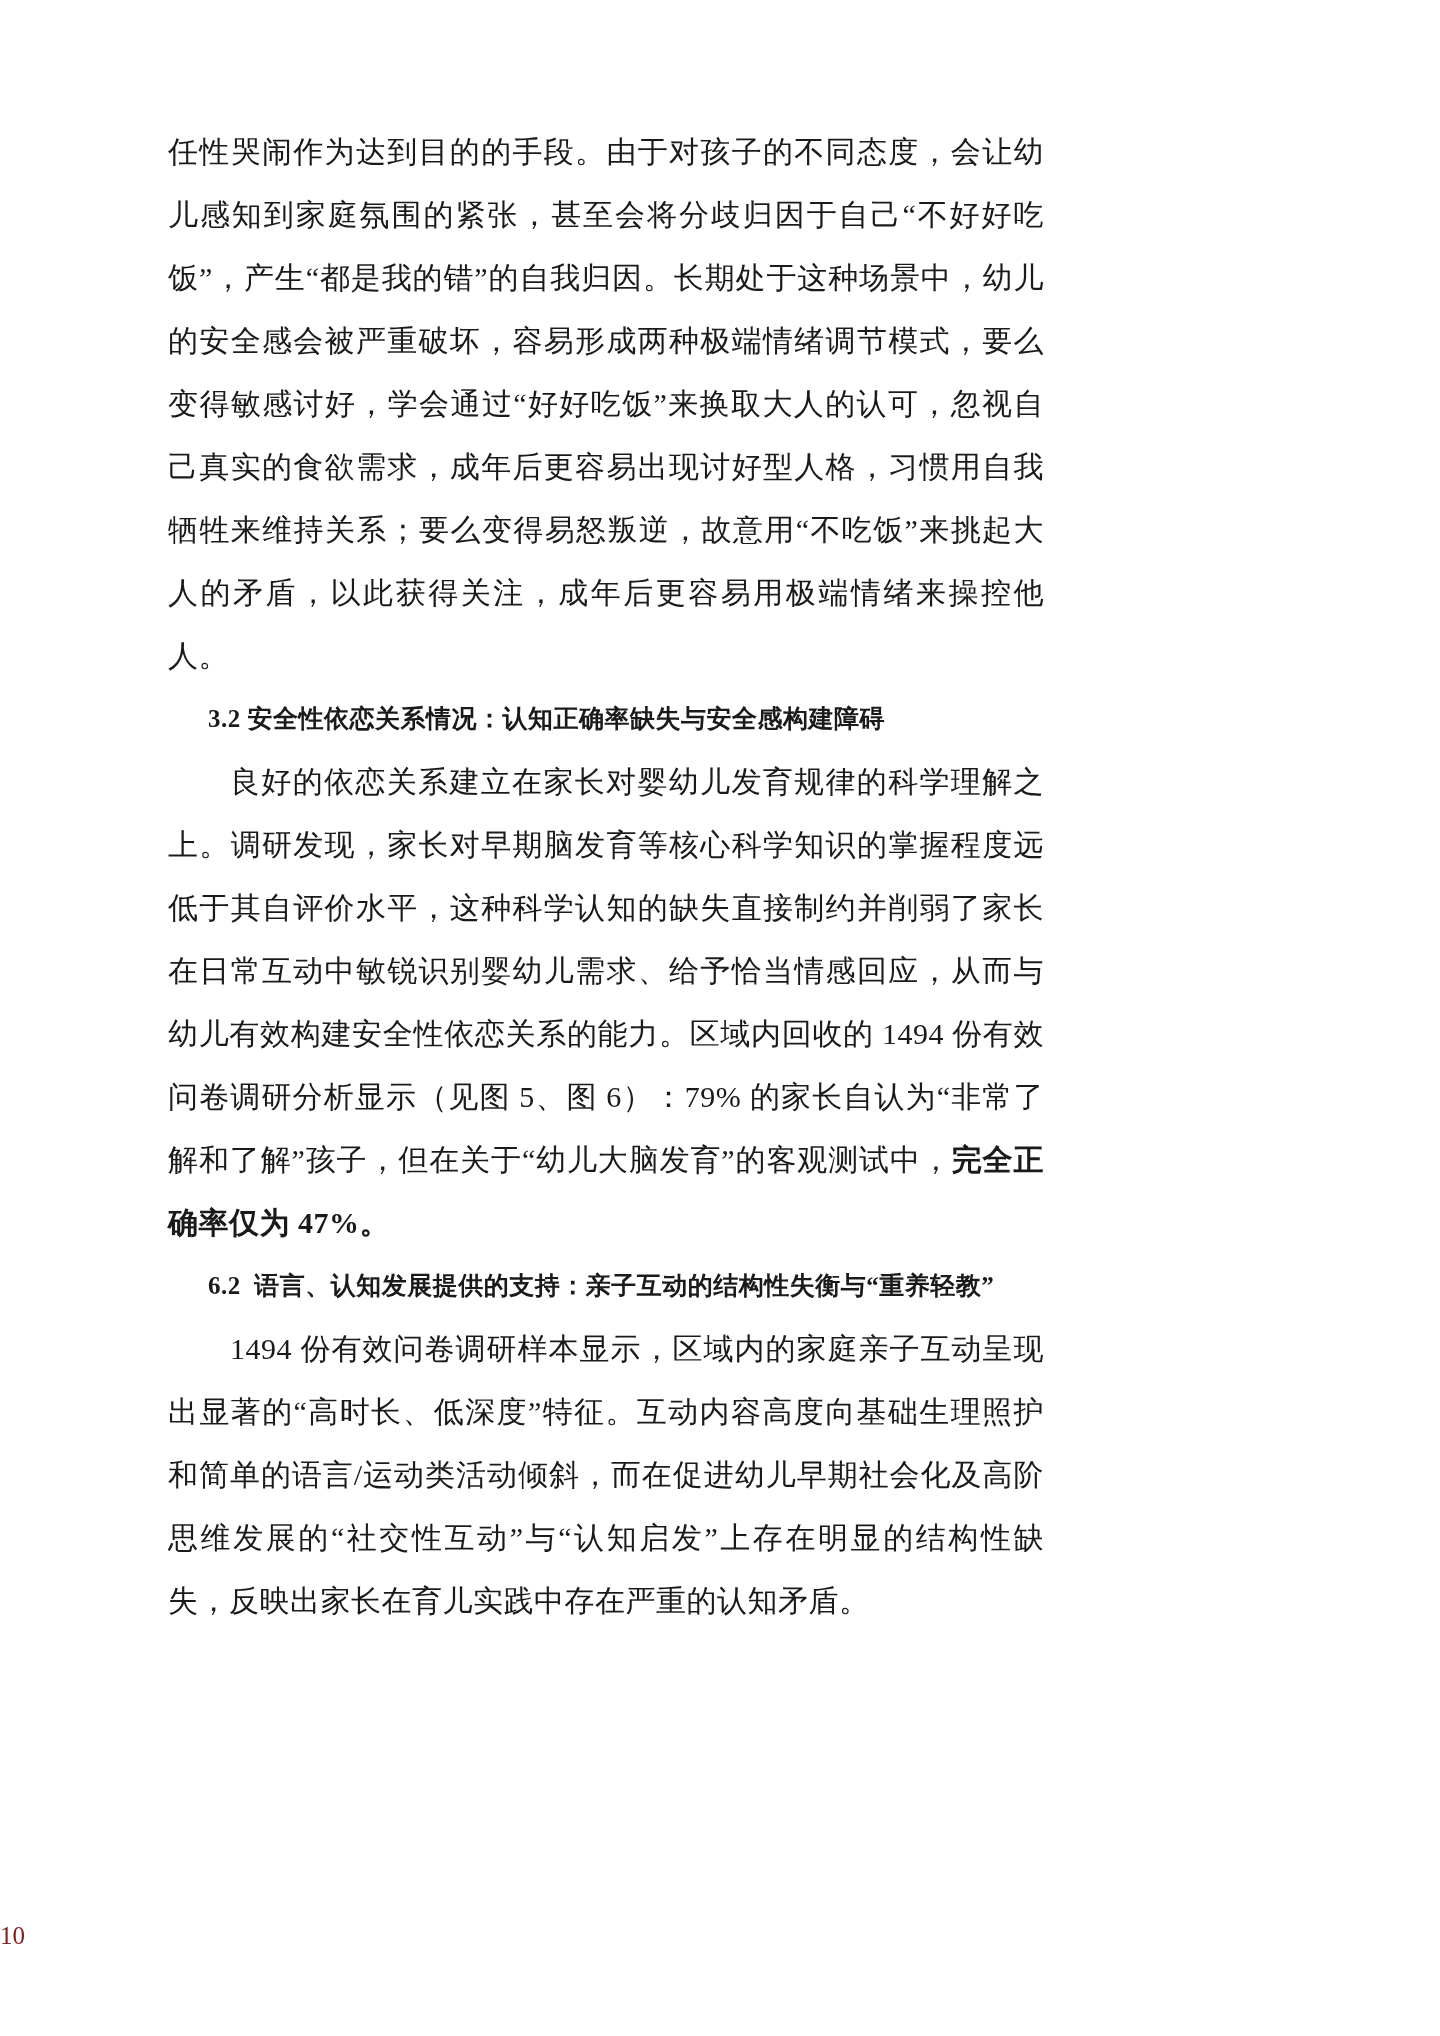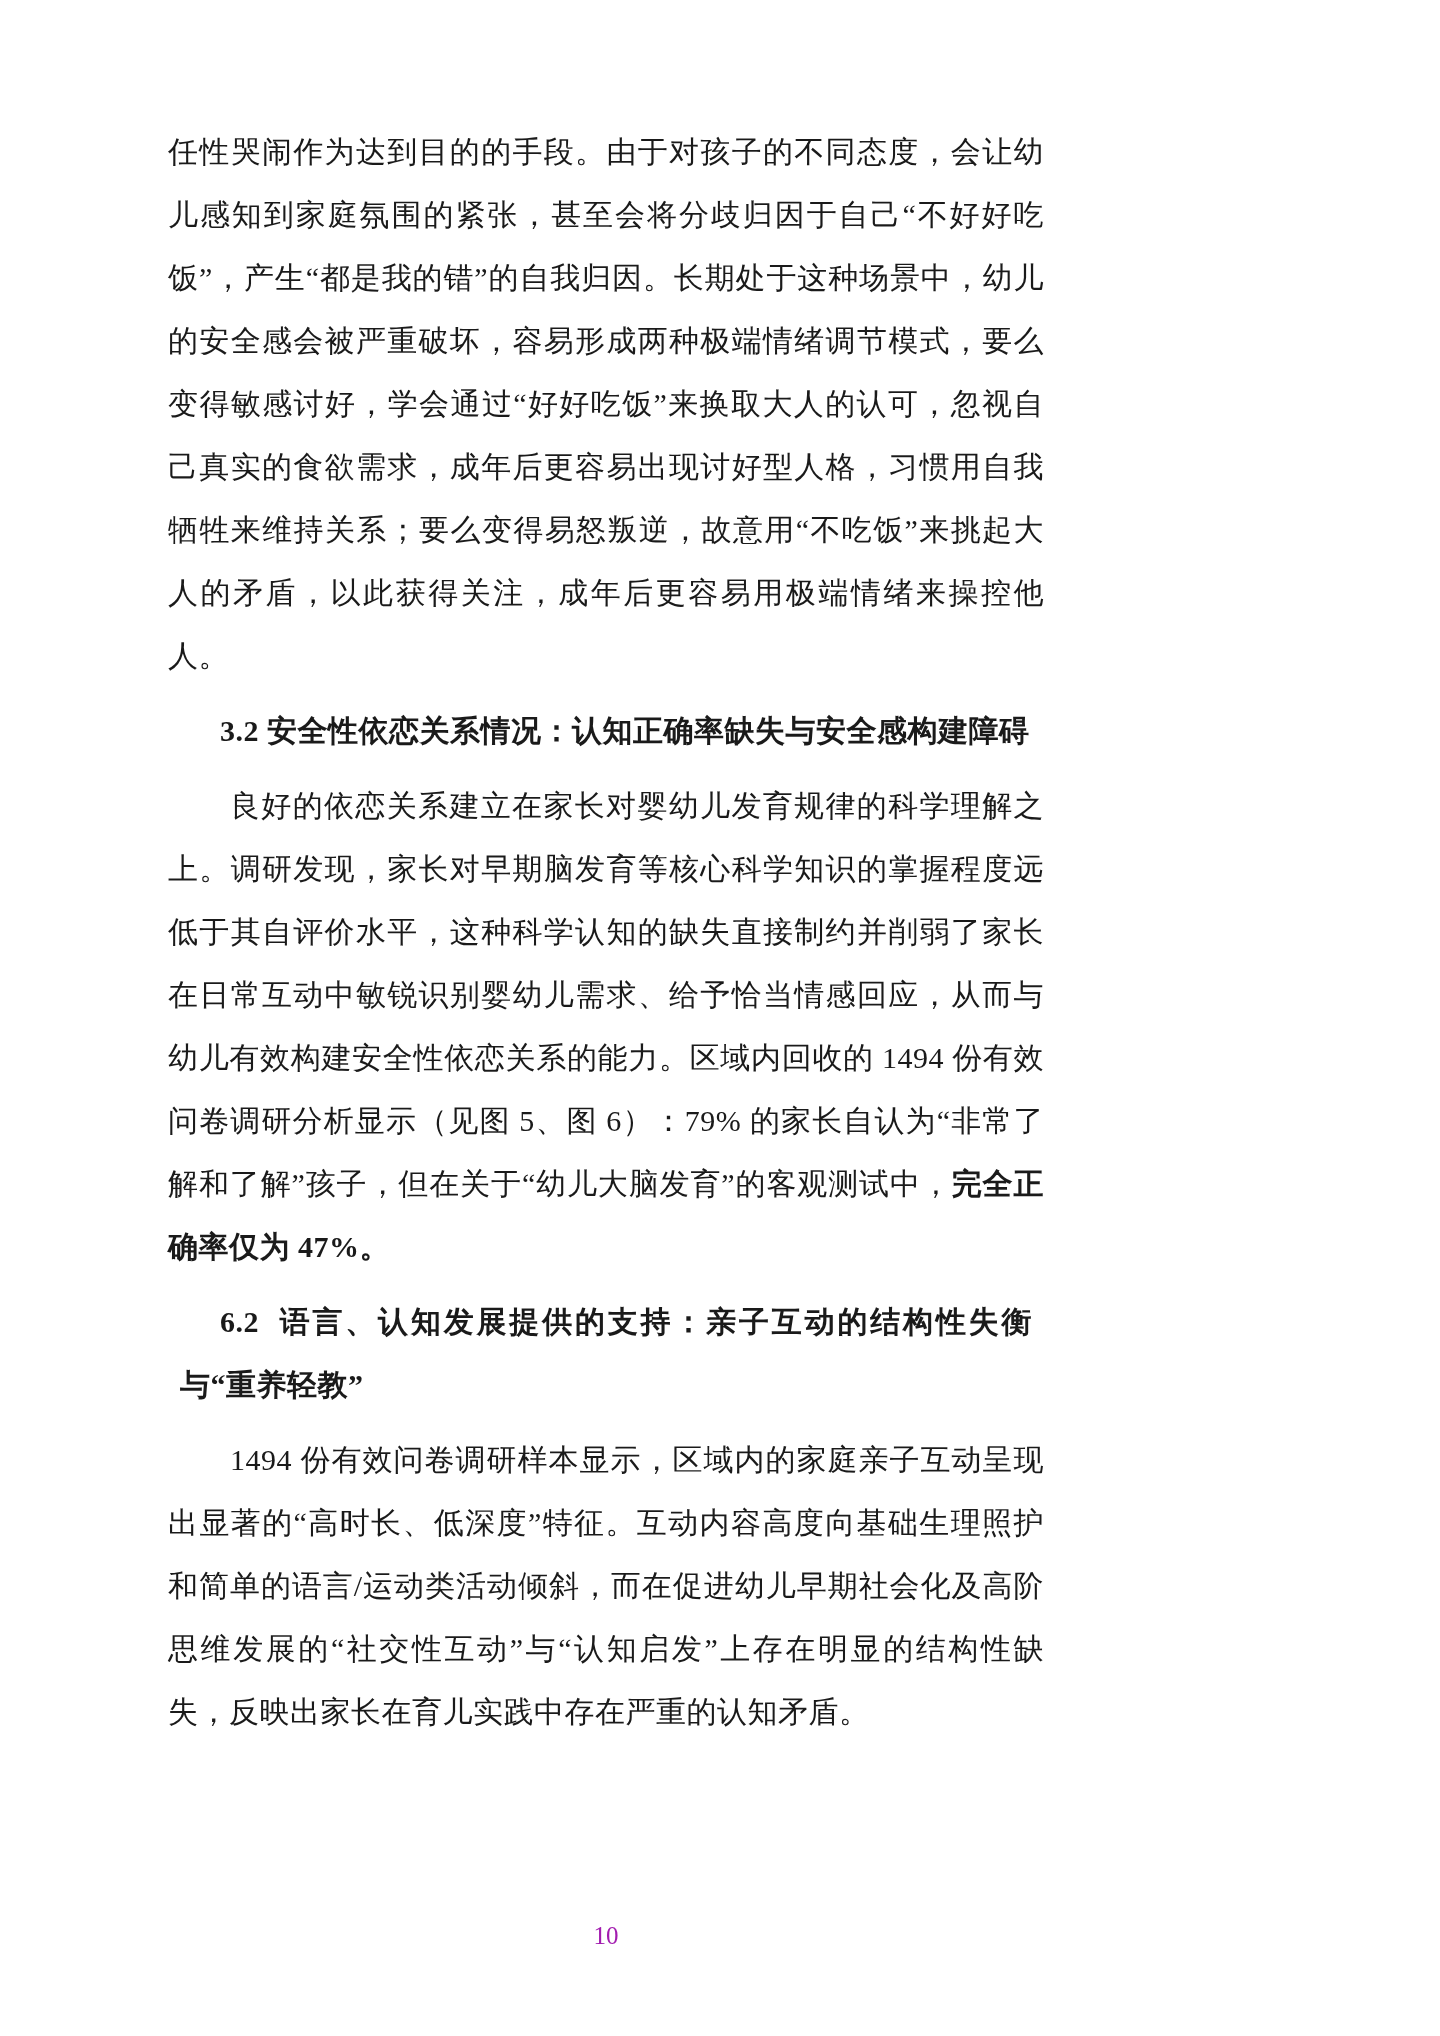--- a/index.html
+++ b/index.html
@@ -27,46 +27,45 @@
     line-height: 63px;
     text-align: justify;
     text-justify: inter-ideograph;
     letter-spacing: 0.5px;
     margin: 0 0 0 0;
   }
   .indent {
     text-indent: 62px;
   }
   .heading {
-    font-size: 30px;
+    font-size: 25px;
     line-height: 63px;
     font-weight: bold;
     letter-spacing: 0.5px;
-    margin: 12px;
+    margin: 0;
     text-align: justify;
     text-justify: inter-ideograph;
   }
   .heading .num {
     font-weight: bold;
   }
   .h-indent {
     text-indent: 40px;
   }
   .bold-inline {
     font-weight: bold;
   }
   .page-number {
     position: absolute;
     bottom: 86px;
     left: 0;
     width: 100%;
-    text-align: center;
     font-size: 25px;
     font-family: "Liberation Serif", "DejaVu Serif", serif;
-    color: #a21caf;
+    color: #7f1d1d;
   }
 </style>
 </head>
 <body>
 
 <div class="page">
 
   <p class="body-text">任性哭闹作为达到目的的手段。由于对孩子的不同态度，会让幼儿感知到家庭氛围的紧张，甚至会将分歧归因于自己“不好好吃饭”，产生“都是我的错”的自我归因。长期处于这种场景中，幼儿的安全感会被严重破坏，容易形成两种极端情绪调节模式，要么变得敏感讨好，学会通过“好好吃饭”来换取大人的认可，忽视自己真实的食欲需求，成年后更容易出现讨好型人格，习惯用自我牺牲来维持关系；要么变得易怒叛逆，故意用“不吃饭”来挑起大人的矛盾，以此获得关注，成年后更容易用极端情绪来操控他人。</p>
 
   <p class="heading h-indent">

